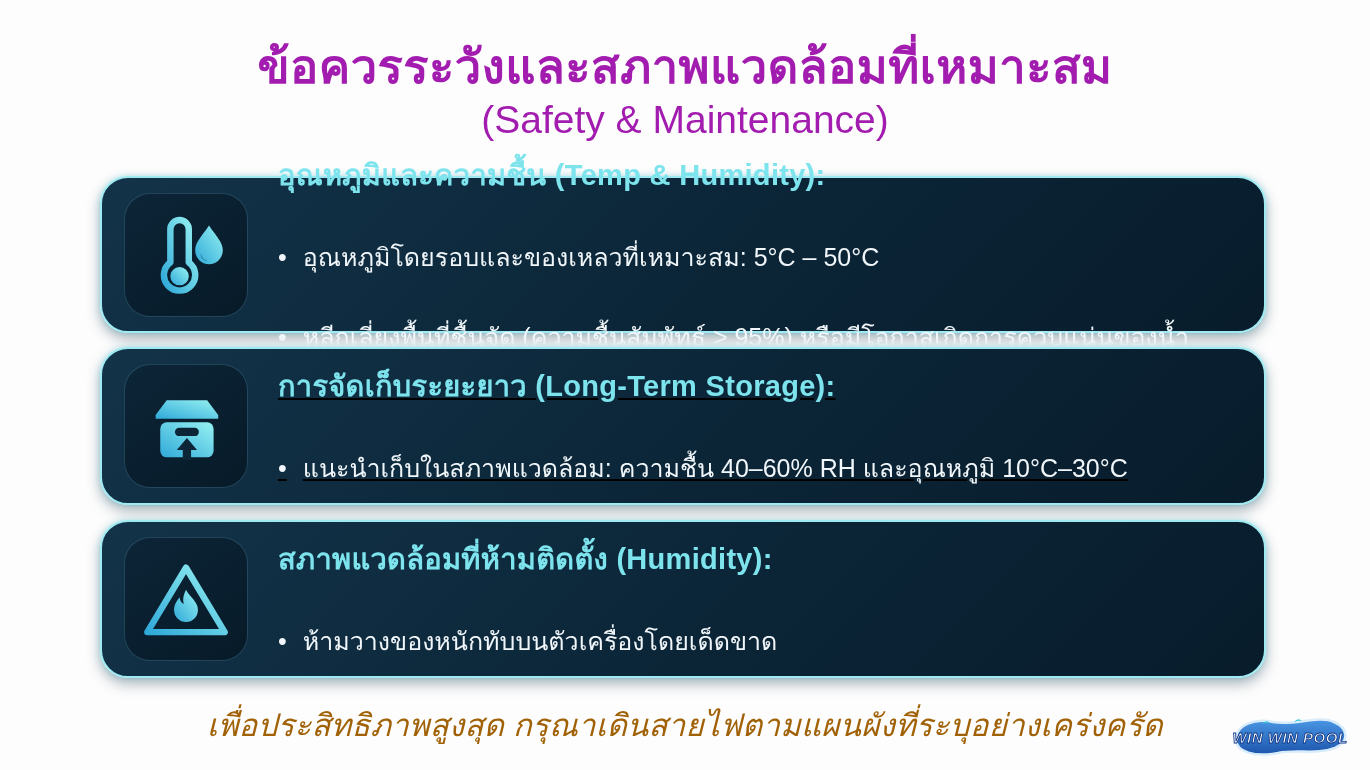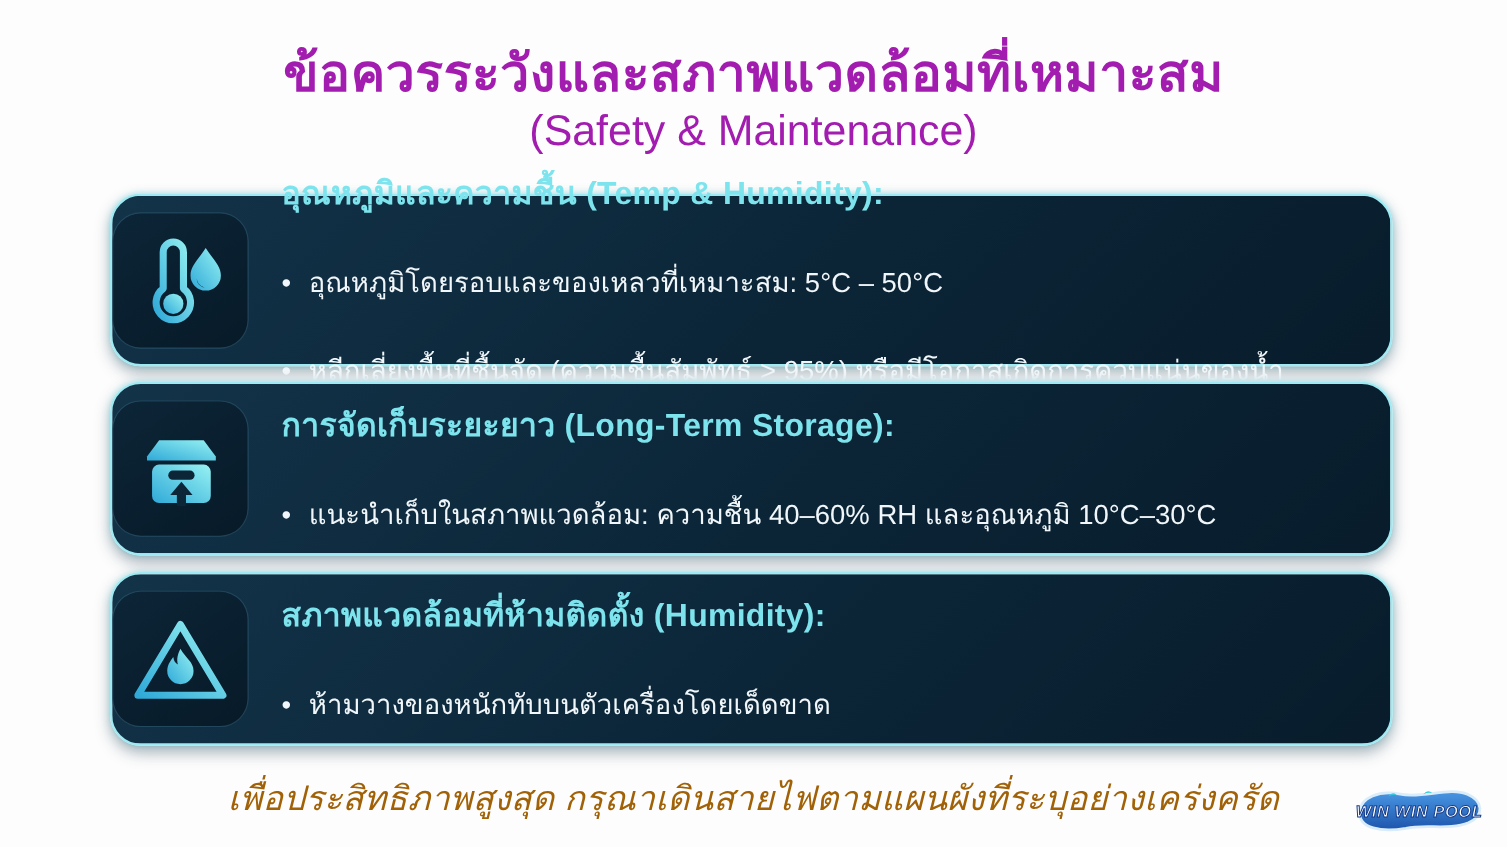--- a/index.html
+++ b/index.html
@@ -11,24 +11,24 @@
   .title-block { position:absolute; top:40px; left:0; width:100%; text-align:center; color:#a21caf; }
   .title-line1 { font-size:47px; font-weight:bold; letter-spacing:.5px; line-height:1.15; }
   .title-line2 { font-size:39px; font-weight:400; margin-top:4px; }
 
   .card {
     position:absolute; left:100px; width:1166px; height:157px;
     border-radius:28px;
     background:linear-gradient(135deg,#133349 0%,#0b2537 55%,#081c2b 100%);
     border:2px solid #9feaf2;
     box-shadow:0 6px 14px rgba(15,45,65,.35), 0 0 6px rgba(140,230,240,.55);
-    display:flex; align-items:center; 
+    display:flex; align-items:center; padding-left:22px;
   }
   .card-1 { top:176px; }
-  .card-2 { top:347px; height:158px; }
+  .card-2 { top:347px; height:158px;text-decoration:underline; }
   .card-3 { top:520px; height:158px; }
 
   .icon-tile {
     flex:0 0 auto; width:124px; height:124px; border-radius:26px;
     background:linear-gradient(145deg,#0c2537 0%,#071a28 100%);
     border:1px solid rgba(96,170,200,.28);
     display:flex; align-items:center; justify-content:center;
   }
   .icon-tile svg { width:92px; height:92px; display:block; }
 

